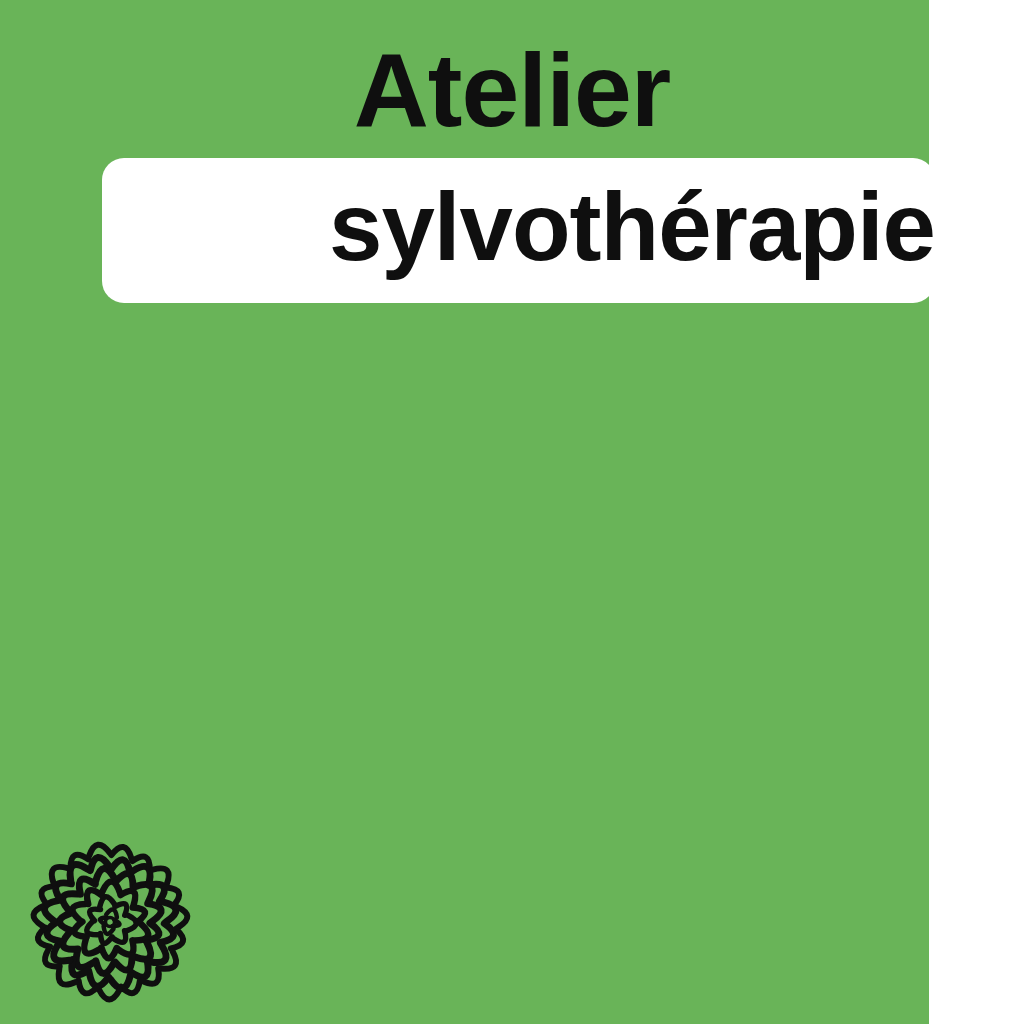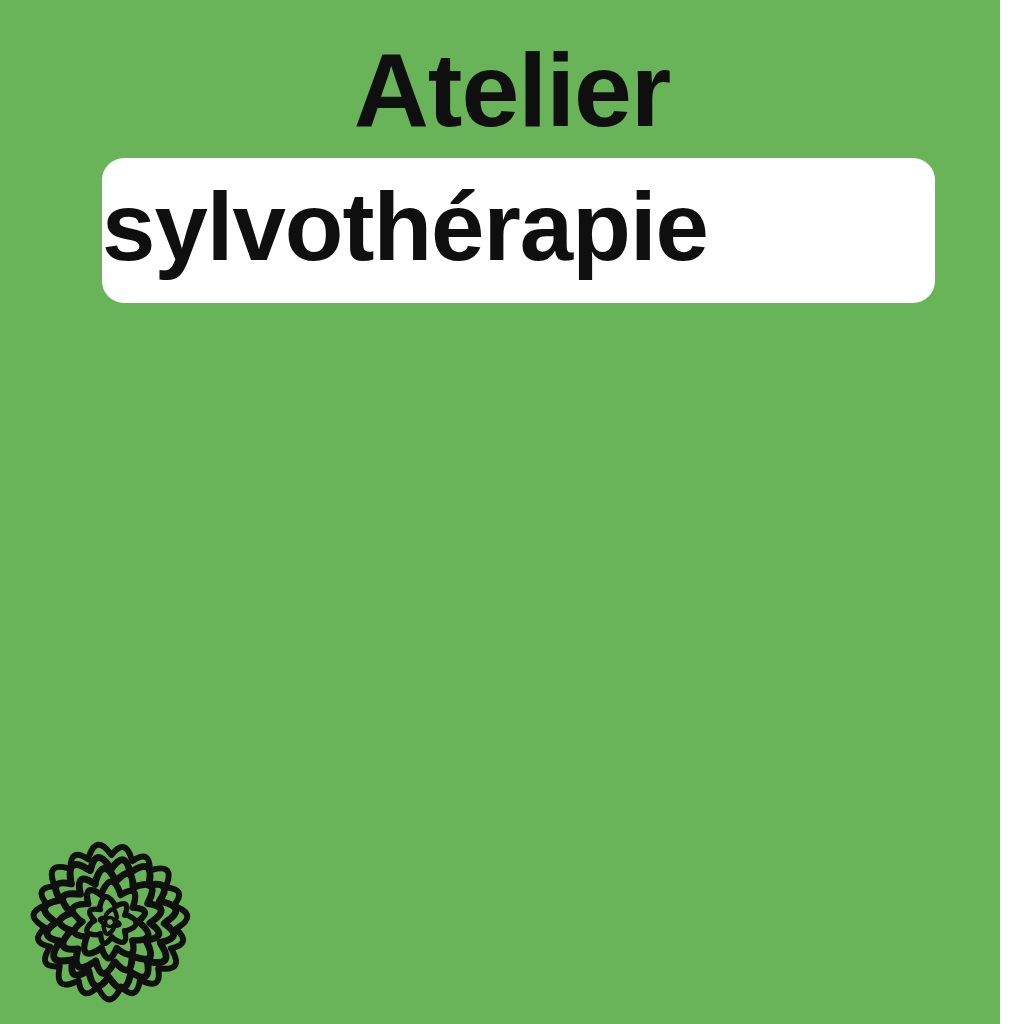--- a/index.html
+++ b/index.html
@@ -3,21 +3,21 @@
 <meta charset="utf-8">
 <style>
   html,body{margin:0;padding:0;}
   body{
     width:1024px;height:1024px;
     font-family:"Liberation Sans","DejaVu Sans",sans-serif;
     overflow:hidden;
   }
   .poster{
     position:relative;
-    width:1000px;height:1024px;
+    width:929px;height:1024px;
     background:#69b458;
   }
   .title{
     position:absolute;
     top:36px;left:0;width:1024px;
     margin:0;
     text-align:center;
     font-size:104px;
     line-height:108px;
     font-weight:800;
@@ -25,21 +25,21 @@
     letter-spacing:-1px;
   }
   .subtitle-card{
     position:absolute;
     left:102px;top:158px;
     width:833px;height:145px;
     background:#ffffff;
     border-radius:22px;
     display:flex;
     align-items:center;
-    justify-content:flex-start;
+    justify-content:flex-end;
   }
   .subtitle-card span{
     font-size:96px;
     font-weight:700;
     color:#0f0f0f;
     letter-spacing:-1px;
     transform:translateY(-4px);
   }
   .ellipse{
     position:absolute;

